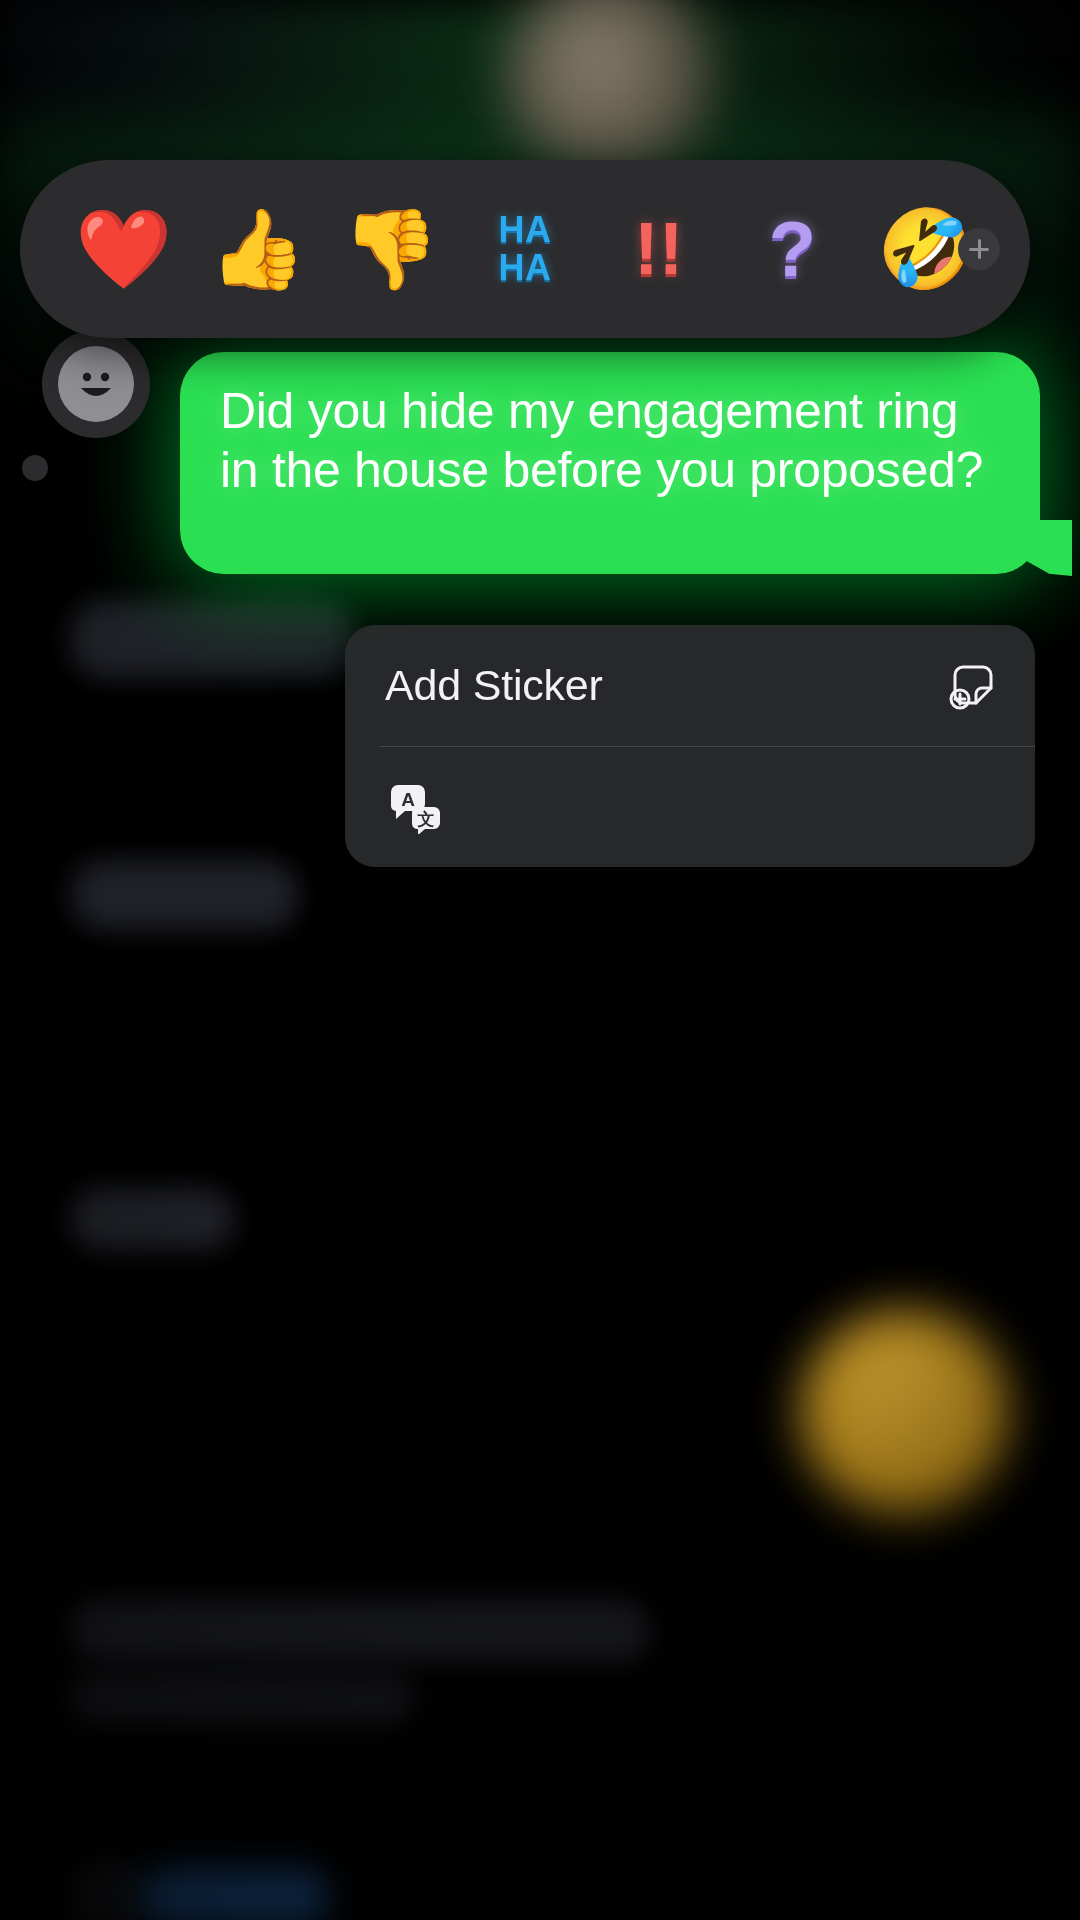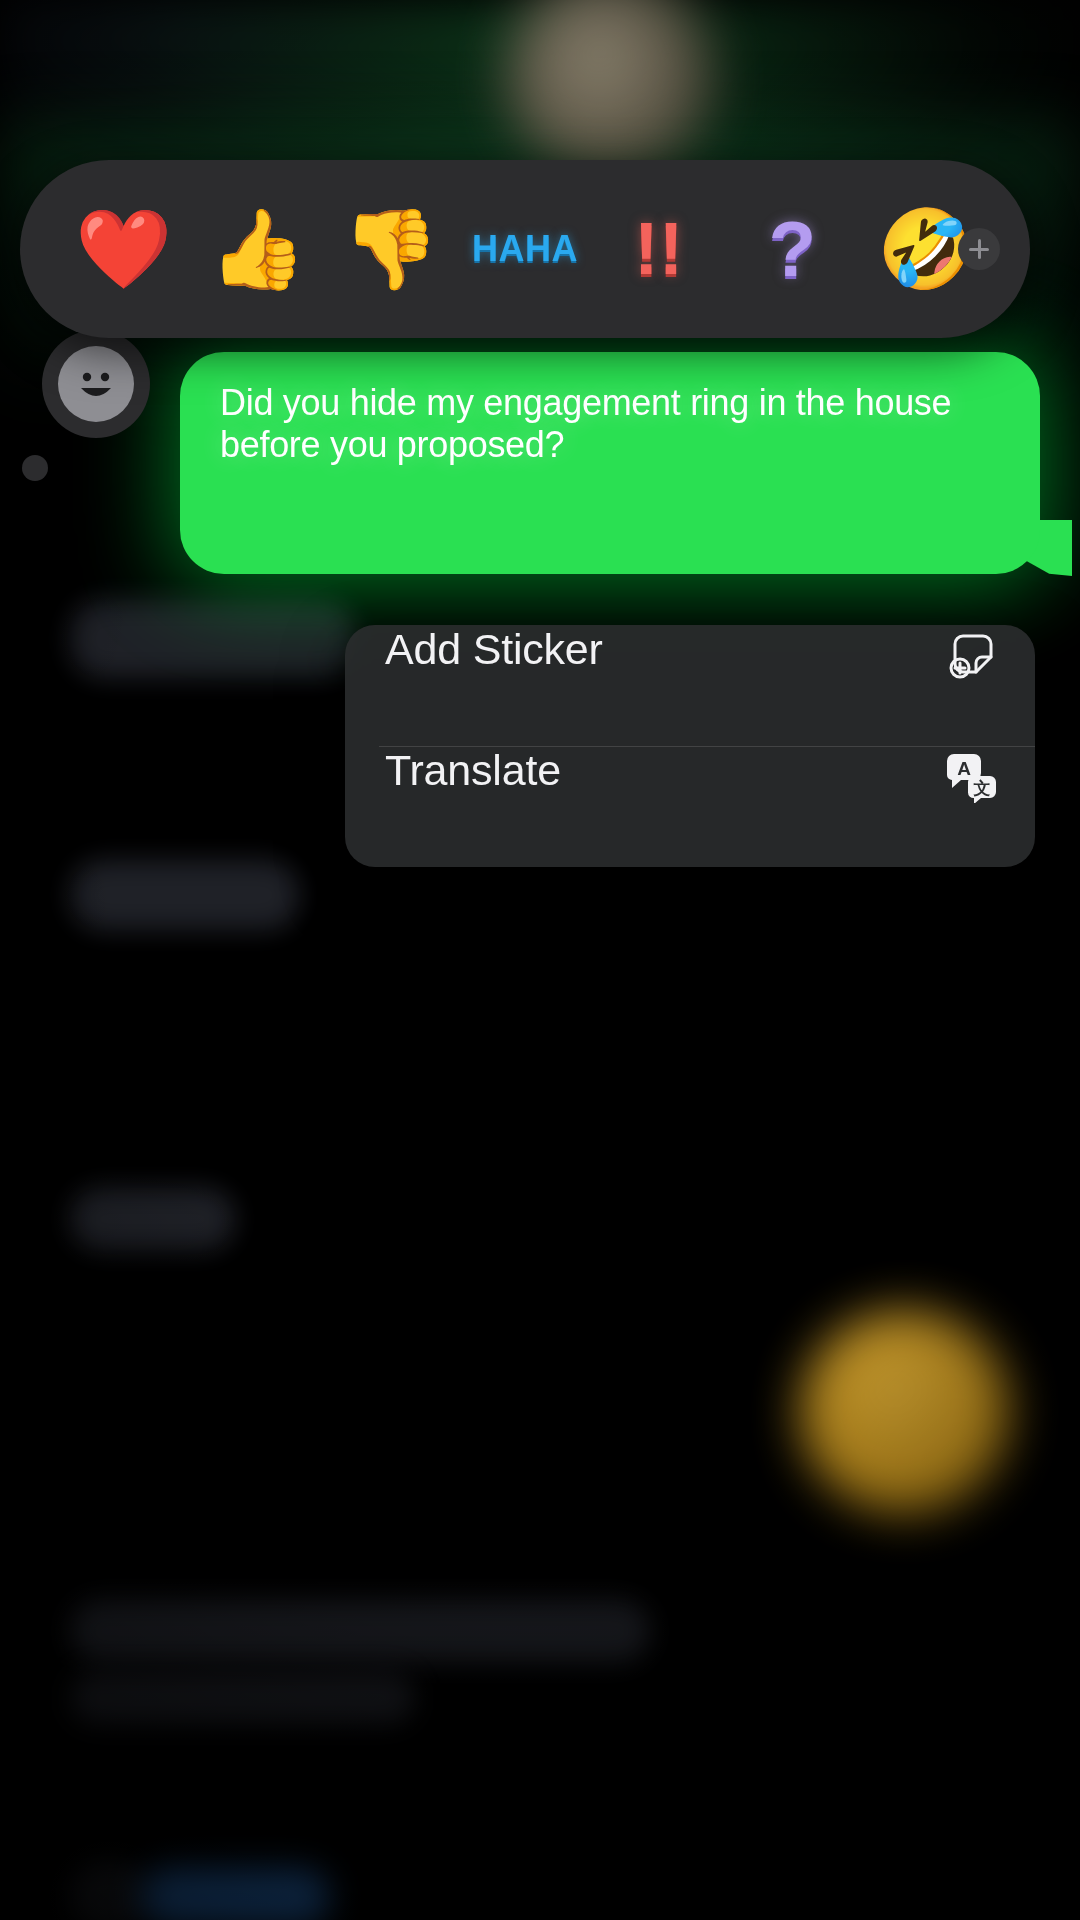--- a/index.html
+++ b/index.html
@@ -52,21 +52,21 @@
   }
 
   
   .bubble-glow {
     position:absolute; left:172px; top:346px; width:876px; height:240px; border-radius:46px;
     background:#00d33f; filter:blur(46px); opacity:.55;
   }
   .bubble {
     position:absolute; left:180px; top:352px; width:860px; min-height:222px;
     background:#2ae052; border-radius:44px; padding:30px 40px 34px 40px;
-    color:#ffffff; font-size:36px; line-height:1.18; letter-spacing:-.3px;
+    color:#ffffff; font-size:50px; line-height:1.18; letter-spacing:-.3px;
     text-shadow:0 0 22px rgba(255,255,255,.30);
   }
   .bubble-tail {
     position:absolute; left:1012px; top:520px; width:60px; height:56px;
     background:#2ae052;
     border-bottom-left-radius:42px;
     clip-path:polygon(0 0, 100% 0, 100% 100%, 62% 96%, 22% 72%, 0 34%);
   }
 
   
@@ -76,21 +76,21 @@
     display:flex; align-items:center; padding:0 44px;
     box-shadow:0 12px 46px rgba(0,0,0,.62);
   }
   .tapback-item {
     flex:0 0 auto; width:120px; height:120px;
     display:flex; align-items:center; justify-content:center;
     font-size:78px; line-height:1;
   }
   .tapback-gap { flex:1 1 auto; }
   .tb-haha {
-    display:flex; flex-direction:row; align-items:center; justify-content:center;
+    display:flex; flex-direction:column; align-items:center; justify-content:center;
     font-size:36px; font-weight:900; color:#2aa9ef; letter-spacing:.5px;
     line-height:1.05; text-shadow:0 2px 0 #1773a8, 0 0 10px rgba(42,169,239,.55);
   }
   .tb-bangs {
     font-size:74px; font-weight:900; color:#f4635c; line-height:1;
     text-shadow:0 3px 0 #b23a35, 0 0 12px rgba(244,99,92,.5);
   }
   .tb-quest {
     font-size:78px; font-weight:900; color:#b49cf0; line-height:1;
     text-shadow:0 3px 0 #7e63c7, 0 0 12px rgba(180,156,240,.5);
@@ -121,21 +121,21 @@
 
   
   .ctxmenu {
     position:absolute; left:345px; top:625px; width:690px; border-radius:30px;
     overflow:hidden; background:rgba(44,46,48,.86);
     backdrop-filter:blur(26px); -webkit-backdrop-filter:blur(26px);
     box-shadow:0 22px 60px rgba(0,0,0,.55);
   }
   .ctxrow {
     position:relative; height:121px; padding:0 34px 0 40px;
-    display:flex; justify-content:space-between;
+    display:flex; align-items:center; justify-content:space-between;
     color:#f2f2f4; font-size:43px; letter-spacing:-.2px;
   }
   .ctxrow + .ctxrow::before {
     content:""; position:absolute; left:34px; right:0; top:0; height:1px;
     background:rgba(255,255,255,.13);
   }
   .ctxrow .ctxicon { width:60px; height:60px; display:flex; align-items:center; justify-content:center; }
   .ctxrow .ctxicon svg { display:block; }
 </style>
 </head>
@@ -217,21 +217,20 @@
           <path d="M20 9h20a8 8 0 0 1 8 8v13L33 45H20a8 8 0 0 1-8-8V17a8 8 0 0 1 8-8z"></path>
           <path d="M48 30H39a6 6 0 0 0-6 6v9"></path>
           <circle cx="17" cy="41" r="9" fill="none"></circle>
           <path d="M17 36v10M12 41h10"></path>
         </svg>
       </span>
     </div>
 
 
     <div class="ctxrow">
-      <span>Translate</span>
       <span class="ctxicon">
         <svg width="58" height="54" viewBox="0 0 58 54">
           <path d="M5 12a7 7 0 0 1 7-7h20a7 7 0 0 1 7 7v12a7 7 0 0 1-7 7H19l-9 8v-8a5 5 0 0 1-5-5z" fill="#f2f2f4"></path>
           <text x="22" y="26" font-family="'Liberation Sans',sans-serif" font-size="19" font-weight="700" fill="#2c2e30" text-anchor="middle">A</text>
           <path d="M26 33a6 6 0 0 1 6-6h16a6 6 0 0 1 6 6v10a6 6 0 0 1-6 6h-9l-7 6v-6h-.5a5.5 5.5 0 0 1-5.5-5.5z" fill="#f2f2f4"></path>
           <text x="40" y="45" font-family="'Liberation Sans',sans-serif" font-size="17" font-weight="700" fill="#2c2e30" text-anchor="middle">文</text>
         </svg>
       </span>
     </div>
 

